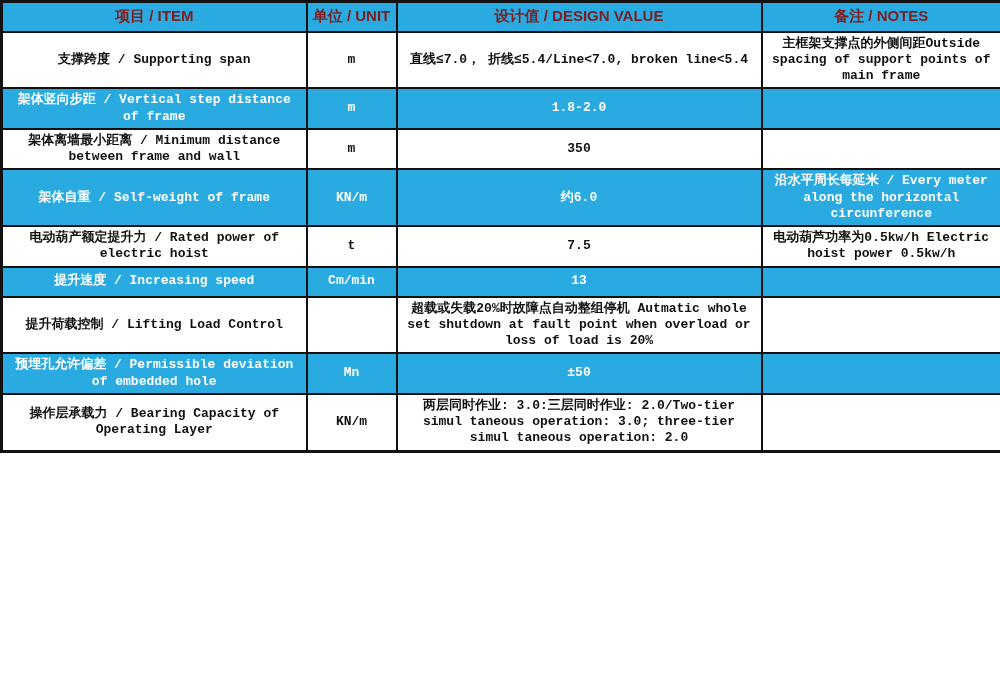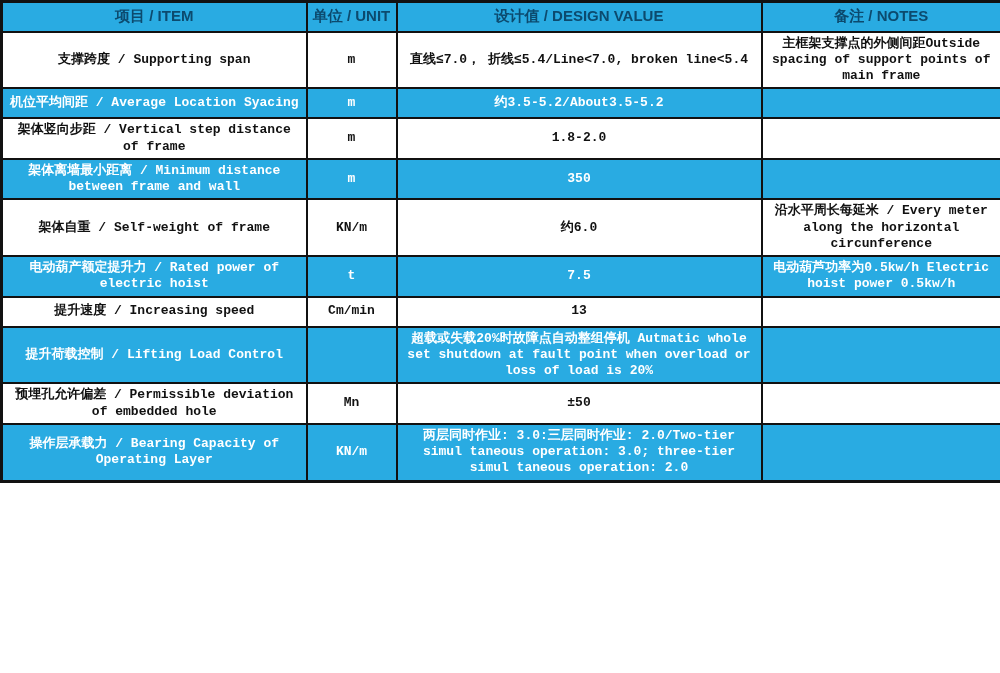--- a/index.html
+++ b/index.html
@@ -23,21 +23,21 @@
   .spec-table th,
   .spec-table td{
     border:2px solid var(--border);
     text-align:center;
     vertical-align:middle;
     padding:3px 5px;
     word-wrap:break-word;
   }
   .spec-table thead th{
     background:var(--cyan);
-    color:#0c4a6e;
+    color:#7f1d1d;
     font-family:"Liberation Sans", sans-serif;
     font-weight:bold;
     font-size:15px;
     height:30px;
   }
   .spec-table tbody td{
     font-family:"Liberation Mono","DejaVu Sans Mono", monospace;
     font-weight:bold;
     font-size:13px;
     line-height:1.25;
@@ -71,26 +71,20 @@
       <th>设计值 / DESIGN VALUE</th>
       <th>备注 / NOTES</th>
     </tr>
   </thead>
   <tbody>
     <tr>
       <td>支撑跨度 / Supporting span</td>
       <td>m</td>
       <td>直线≤7.0， 折线≤5.4/Line&lt;7.0, broken line&lt;5.4</td>
       <td>主框架支撑点的外侧间距Outside spacing of support points of main frame</td>
-    </tr>
-    <tr>
-      <td>机位平均间距 / Average Location Syacing</td>
-      <td>m</td>
-      <td>约3.5-5.2/About3.5-5.2</td>
-      <td></td>
     </tr>
     <tr>
       <td>架体竖向步距 / Vertical step distance of frame</td>
       <td>m</td>
       <td>1.8-2.0</td>
       <td></td>
     </tr>
     <tr>
       <td>架体离墙最小距离 / Minimum distance between frame and wall</td>
       <td>m</td>

